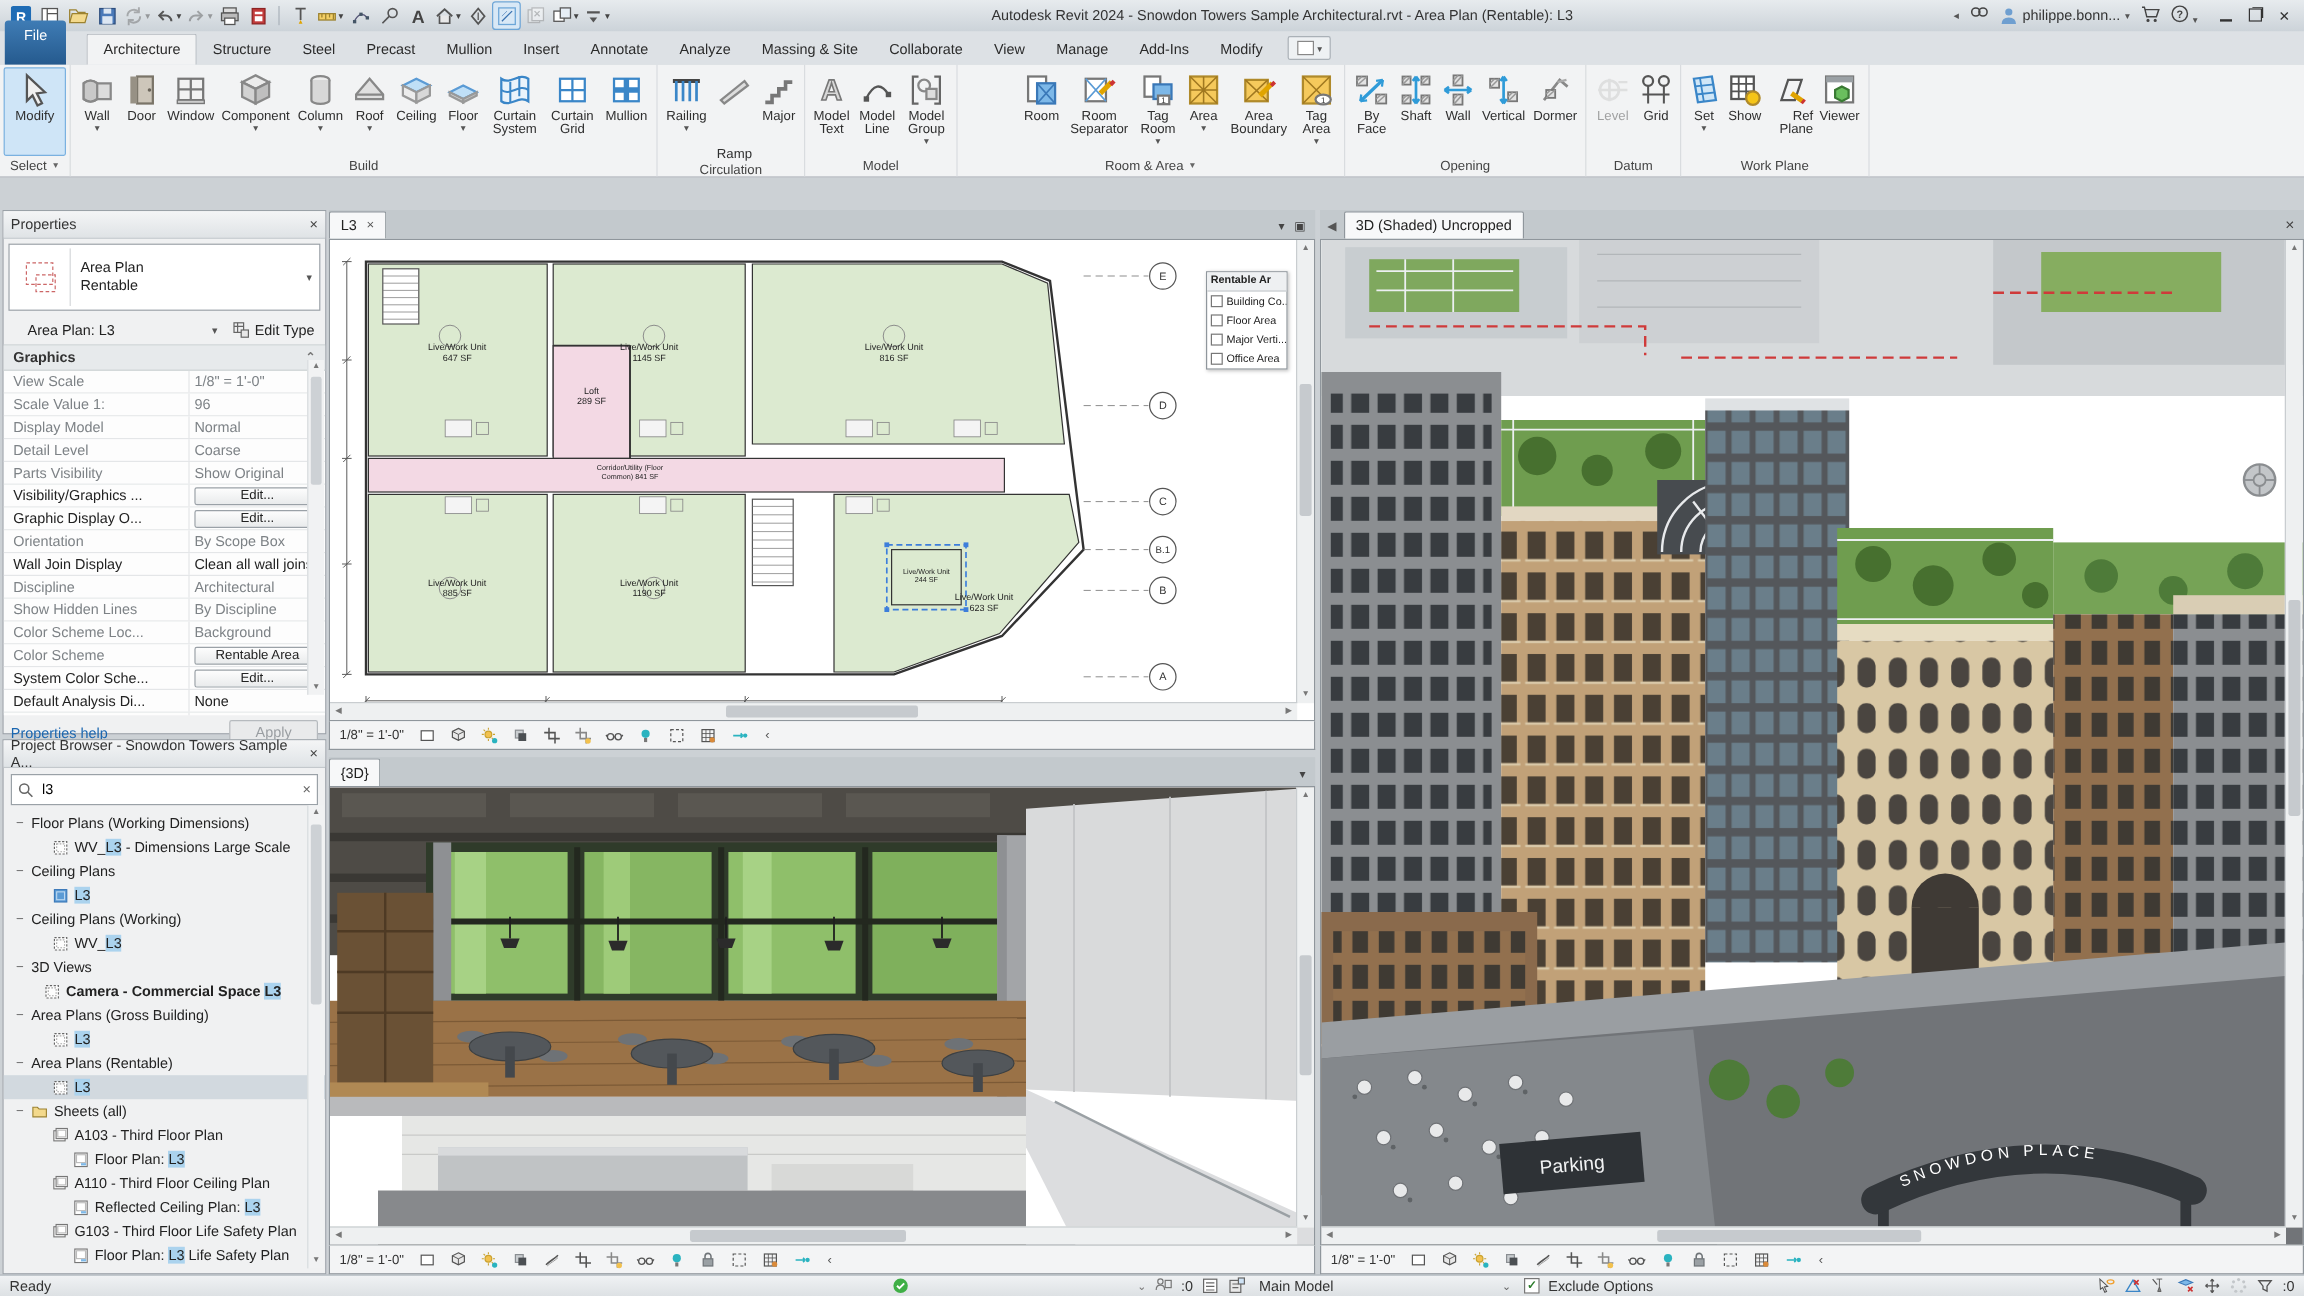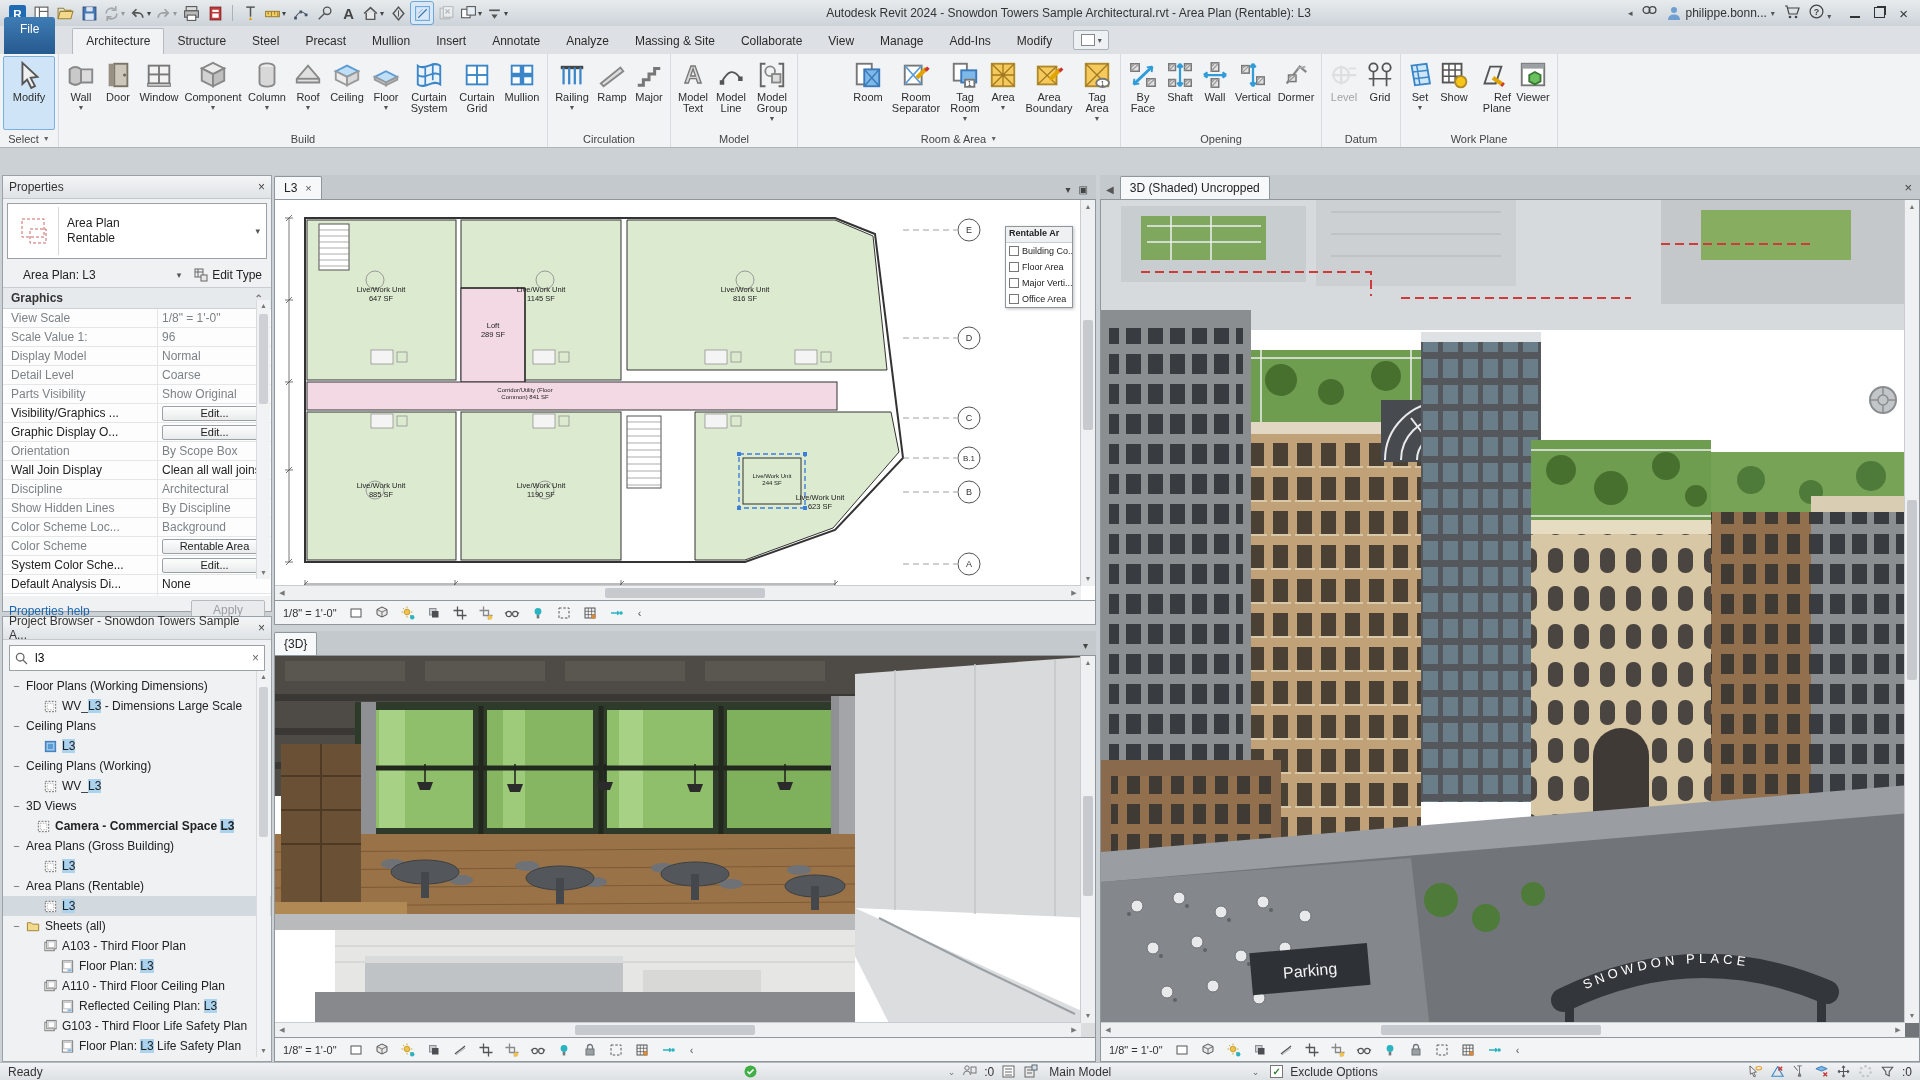--- a/index.html
+++ b/index.html
@@ -441,21 +441,21 @@
                 <g stroke="#3a86c8" stroke-width="1.2">
                   <line x1="3.5" y1="4" x2="3.5" y2="13"></line>
                   <line x1="6.5" y1="4" x2="6.5" y2="13"></line>
                   <line x1="9.5" y1="4" x2="9.5" y2="13"></line>
                   <line x1="12.5" y1="4" x2="12.5" y2="13"></line>
                 </g>
               </svg></div>
             <div>Railing</div>
             <div class="bdd">▼</div>
           </div>
-          <div class="rbtn" style="width: 36px;">
+          <div class="rbtn" style="width: 36px; gap: 32px;">
             <div class="ric"><svg viewBox="0 0 16 16">
                 <path d="M2 12.5 12.5 4l1.5 2L3.5 14Z" fill="#ddd" stroke="#888"></path>
               </svg></div>
             <div>Ramp</div>
           </div>
           <div class="rbtn" style="width: 34px;">
             <div class="ric"><svg viewBox="0 0 16 16">
                 <path d="M2 13.5h3v-3h3v-3h3v-3h3" fill="none" stroke="#777" stroke-width="1.6"></path>
               </svg></div>
             <div>Major</div>

